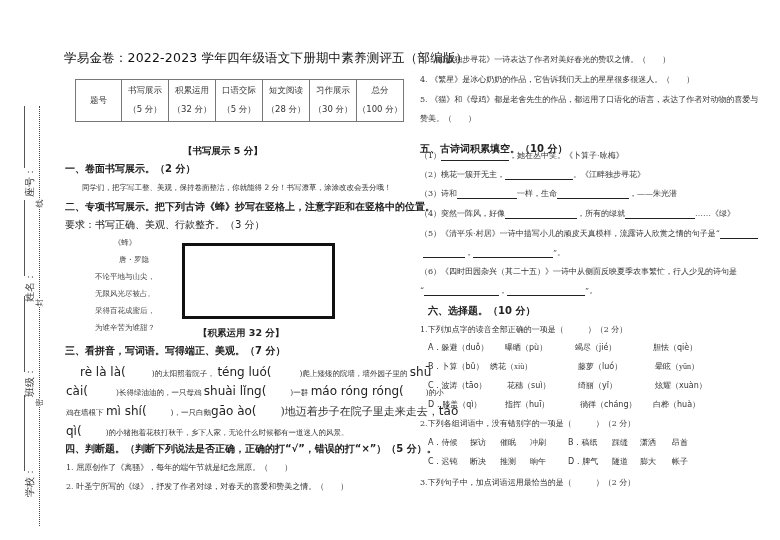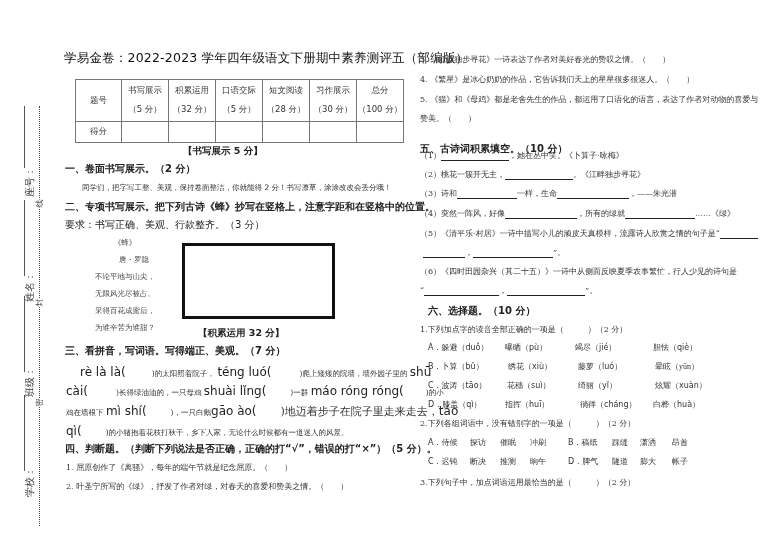--- a/index.html
+++ b/index.html
@@ -61,29 +61,20 @@
 <table class="score">
   <tbody>
       <tr class="r1">
     <td class="head">题号</td>
     <td class="col"><span>书写展示</span><span class="sub">（5 分）</span></td>
     <td class="col"><span>积累运用</span><span class="sub">（32 分）</span></td>
     <td class="col"><span>口语交际</span><span class="sub">（5 分）</span></td>
     <td class="col"><span>短文阅读</span><span class="sub">（28 分）</span></td>
     <td class="col"><span>习作展示</span><span class="sub">（30 分）</span></td>
     <td class="col"><span>总分</span><span class="sub">（100 分）</span></td>
-  </tr>
-  <tr class="r2">
-    <td class="head">得分</td>
-    <td></td>
-    <td></td>
-    <td></td>
-    <td></td>
-    <td></td>
-    <td></td>
   </tr>
 </tbody>
   </table>
 
 <div class="abs center-head" style="left:183px;top:145px;">【书写展示 5 分】</div>
 <div class="abs sec-head" style="left:65px;top:162px;">一、卷面书写展示。（2 分）</div>
 <div class="abs small" style="left:82px;top:183px;font-size:7.5px;">同学们，把字写工整、美观，保持卷面整洁，你就能得 2 分！书写潦草，涂涂改改会丢分哦！</div>
 <div class="abs sec-head" style="left:65px;top:200px;">二、专项书写展示。把下列古诗《蜂》抄写在竖格上，注意字距和在竖格中的位置。</div>
 <div class="abs sec-head" style="left:65px;top:218px;font-weight:normal;">要求：书写正确、美观、行款整齐。（3 分）</div>
 
@@ -151,21 +142,21 @@
 <div class="abs small serif" style="left:420px;top:324px;">1.下列加点字的读音全部正确的一项是（　　　）（2 分）</div>
 
 <div class="abs opt" style="left:428px;top:342px;width:320px;height:12px;">
   <span style="left:0;">A．躲避（duǒ）</span>
   <span style="left:77px;">曝晒（pù）</span>
   <span style="left:147px;">竭尽（jié）</span>
   <span style="left:225px;">胆怯（qiè）</span>
 </div>
 <div class="abs opt" style="left:428px;top:361px;width:320px;height:12px;">
   <span style="left:0;">B．卜算（bǔ）</span>
-  <span style="left:80px;">绣花（xiù）</span>
+  <span style="left:62px;font-family:Liberation Serif, serif;">绣花（xiù）</span>
   <span style="left:150px;">藤萝（luó）</span>
   <span style="left:227px;font-family:Liberation Serif, serif;">晕眩（yūn）</span>
 </div>
 <div class="abs opt" style="left:428px;top:380px;width:320px;height:12px;">
   <span style="left:0;">C．波涛（tāo）</span>
   <span style="left:79px;">花穗（suì）</span>
   <span style="left:150px;">绮丽（yǐ）</span>
   <span style="left:227px;">炫耀（xuàn）</span>
 </div>
 <div class="abs opt" style="left:428px;top:399px;width:320px;height:12px;">

